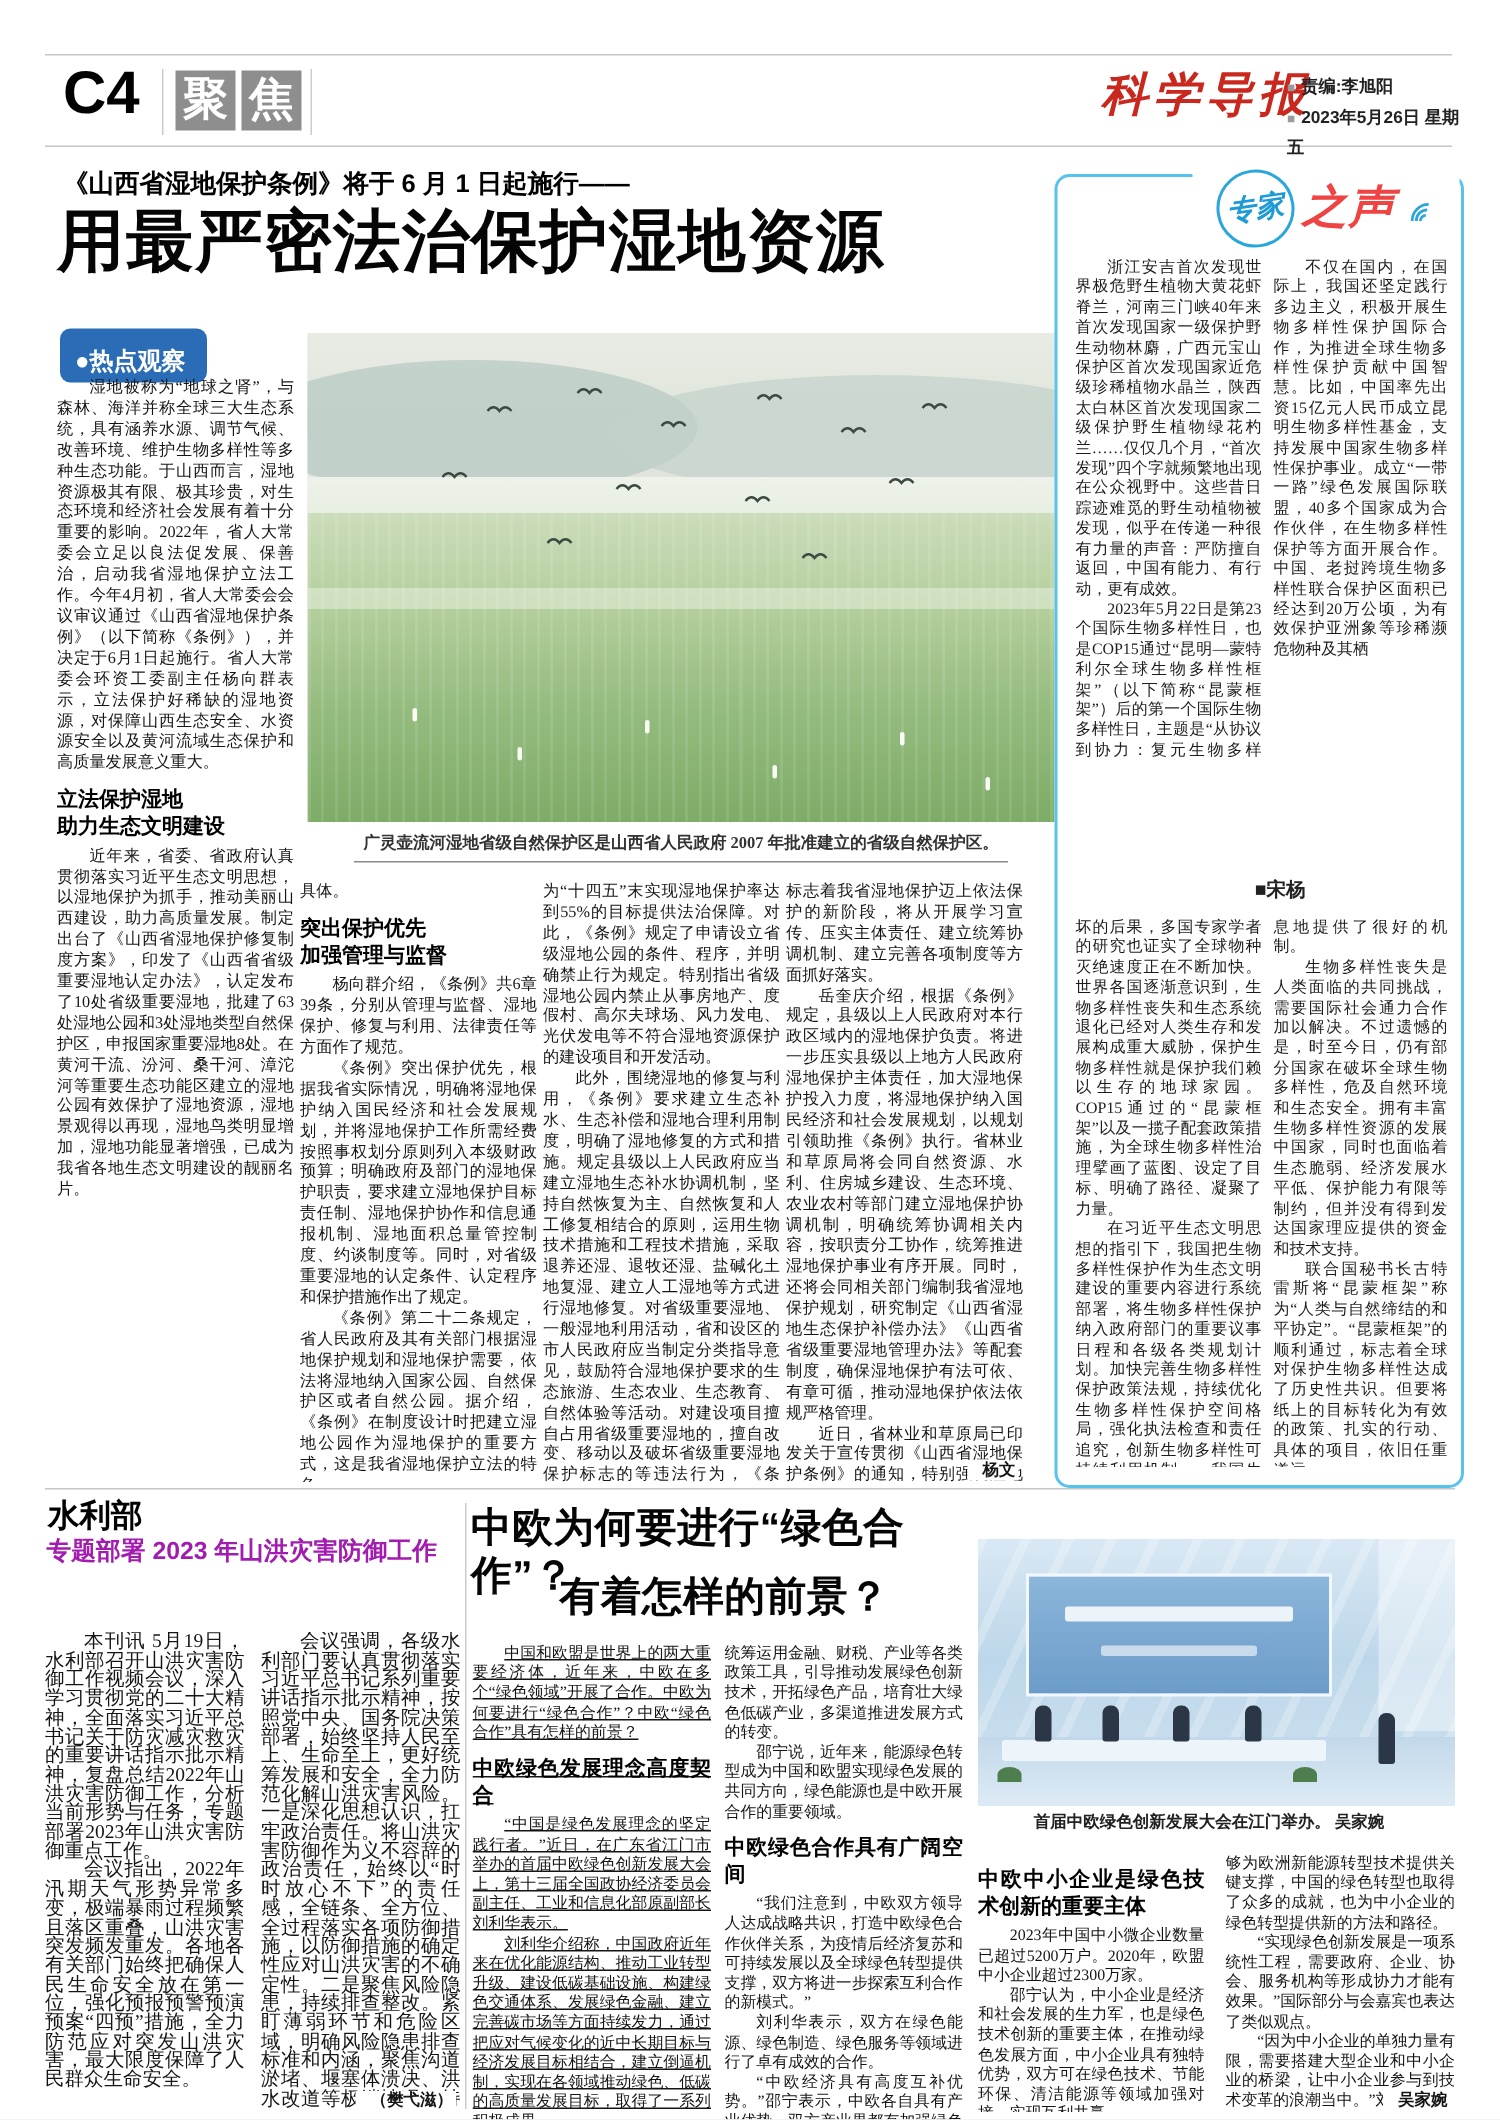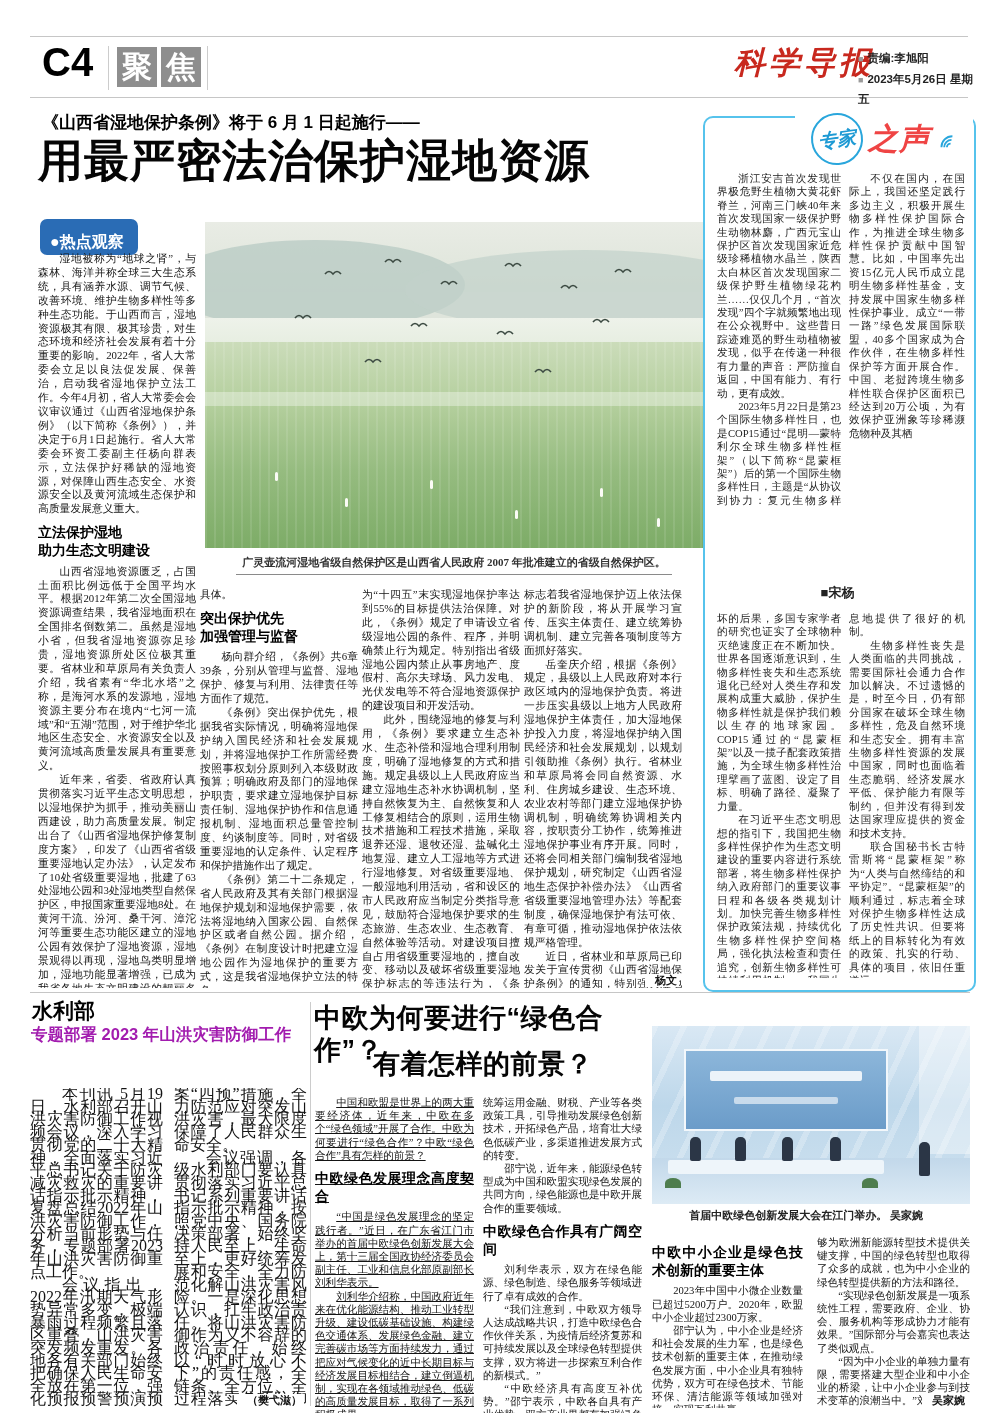--- a/index.html
+++ b/index.html
@@ -66,27 +66,27 @@
   .ev-txt{font-size:10.6px;line-height:13.4px;text-align:justify;overflow:hidden;color:#1b1b1b;}
   #ev-tl{left:717px;top:172px;width:124px;height:334px;}
   #ev-tr{left:849px;top:172px;width:116px;height:334px;}
   #ev-bl{left:717px;top:612px;width:124px;height:366px;}
   #ev-br{left:849px;top:612px;width:116px;height:366px;}
   .ev-h1{position:absolute;left:705px;top:510px;width:265px;text-align:center;
          font:900 27px/1.15 "Liberation Sans",sans-serif;color:#050505;}
   .ev-h2{position:absolute;left:703px;top:544px;width:269px;text-align:center;
          font:900 23px/1.2 "Liberation Sans",sans-serif;color:#050505;}
   .ev-byline{position:absolute;left:703px;top:584px;width:269px;text-align:center;
-             font:700 13px/1.4 "Liberation Sans",sans-serif;color:#222;}
+             font:700 13px/1.4 "Liberation Sans",sans-serif;color:#222;padding-left:16px;}
   
   .wm-dept{position:absolute;left:32px;top:998px;font:700 21px/1.2 "Liberation Sans",sans-serif;color:#000;}
   .wm-head{position:absolute;left:31px;top:1024px;width:278px;
            font:800 16.5px/1.25 "Liberation Sans",sans-serif;color:#a21caf;}
   .wm-text{position:absolute;left:30px;top:1088px;width:277px;height:320px;overflow:hidden;
-           column-count:2;column-gap:11px;font-size:16px;line-height:12.7px;text-align:justify;}
+           column-count:2;column-gap:11px;font-size:13px;line-height:12.7px;text-align:justify;}
   .wm-wrap{position:absolute;left:30px;top:1088px;width:277px;height:320px;}
   
   .ce-h1{position:absolute;left:314px;top:1002px;width:338px;
          font:900 27px/1.2 "Liberation Sans",sans-serif;letter-spacing:.5px;color:#050505;}
   .ce-h2{position:absolute;left:314px;top:1048px;width:338px;text-align:center;
          font:900 27px/1.2 "Liberation Sans",sans-serif;letter-spacing:.5px;color:#050505;}
   .ce-txt{font-size:10.6px;line-height:13.2px;text-align:justify;overflow:hidden;}
   #ce-col1{left:315px;top:1096px;width:159px;height:317px;text-decoration:underline;}
   #ce-col2{left:483px;top:1096px;width:159px;height:317px;}
   #ce-col3{left:652px;top:1236px;width:151px;height:172px;}
@@ -164,21 +164,20 @@
     <span class="egret" style="left:310px;top:288px;"></span>
     <span class="egret" style="left:395px;top:266px;"></span>
     <span class="egret" style="left:452px;top:296px;"></span>
   </div>
   <div class="caption"><span>广灵壶流河湿地省级自然保护区是山西省人民政府 2007 年批准建立的省级自然保护区。</span></div>
 
   <div id="m-col1" class="abs body-txt">
       <p class="t-p">湿地被称为“地球之肾”，与森林、海洋并称全球三大生态系统，具有涵养水源、调节气候、改善环境、维护生物多样性等多种生态功能。于山西而言，湿地资源极其有限、极其珍贵，对生态环境和经济社会发展有着十分重要的影响。2022年，省人大常委会立足以良法促发展、保善治，启动我省湿地保护立法工作。今年4月初，省人大常委会会议审议通过《山西省湿地保护条例》（以下简称《条例》），并决定于6月1日起施行。省人大常委会环资工委副主任杨向群表示，立法保护好稀缺的湿地资源，对保障山西生态安全、水资源安全以及黄河流域生态保护和高质量发展意义重大。</p>
       <p class="t-sub">立法保护湿地
 助力生态文明建设</p>
-      <p class="t-p">山西省湿地资源匮乏，占国土面积比例远低于全国平均水平。根据2012年第二次全国湿地资源调查结果，我省湿地面积在全国排名倒数第二。虽然是湿地小省，但我省湿地资源弥足珍贵，湿地资源所处区位极其重要。省林业和草原局有关负责人介绍，我省素有“华北水塔”之称，是海河水系的发源地，湿地资源主要分布在境内“七河一流域”和“五湖”范围，对于维护华北地区生态安全、水资源安全以及黄河流域高质量发展具有重要意义。</p>
       <p class="t-p">近年来，省委、省政府认真贯彻落实习近平生态文明思想，以湿地保护为抓手，推动美丽山西建设，助力高质量发展。制定出台了《山西省湿地保护修复制度方案》，印发了《山西省省级重要湿地认定办法》，认定发布了10处省级重要湿地，批建了63处湿地公园和3处湿地类型自然保护区，申报国家重要湿地8处。在黄河干流、汾河、桑干河、漳沱河等重要生态功能区建立的湿地公园有效保护了湿地资源，湿地景观得以再现，湿地鸟类明显增加，湿地功能显著增强，已成为我省各地生态文明建设的靓丽名片。</p>
     </div>
   <div id="m-col2" class="abs body-txt">
       <p class="t-cont">具体。</p>
       <p class="t-sub">突出保护优先
 加强管理与监督</p>
       <p class="t-p">杨向群介绍，《条例》共6章39条，分别从管理与监督、湿地保护、修复与利用、法律责任等方面作了规范。</p>
       <p class="t-p">《条例》突出保护优先，根据我省实际情况，明确将湿地保护纳入国民经济和社会发展规划，并将湿地保护工作所需经费按照事权划分原则列入本级财政预算；明确政府及部门的湿地保护职责，要求建立湿地保护目标责任制、湿地保护协作和信息通报机制、湿地面积总量管控制度、约谈制度等。同时，对省级重要湿地的认定条件、认定程序和保护措施作出了规定。</p>
       <p class="t-p">《条例》第二十二条规定，省人民政府及其有关部门根据湿地保护规划和湿地保护需要，依法将湿地纳入国家公园、自然保护区或者自然公园。据介绍，《条例》在制度设计时把建立湿地公园作为湿地保护的重要方式，这是我省湿地保护立法的特色。</p>
     </div>
@@ -264,22 +263,22 @@
   <div id="ce-col1" class="abs ce-txt">
       <p class="t-p">中国和欧盟是世界上的两大重要经济体，近年来，中欧在多个“绿色领域”开展了合作。中欧为何要进行“绿色合作”？中欧“绿色合作”具有怎样的前景？</p>
       <p class="t-sub">中欧绿色发展理念高度契合</p>
       <p class="t-p">“中国是绿色发展理念的坚定践行者。”近日，在广东省江门市举办的首届中欧绿色创新发展大会上，第十三届全国政协经济委员会副主任、工业和信息化部原副部长刘利华表示。</p>
       <p class="t-p">刘利华介绍称，中国政府近年来在优化能源结构、推动工业转型升级、建设低碳基础设施、构建绿色交通体系、发展绿色金融、建立完善碳市场等方面持续发力，通过把应对气候变化的近中长期目标与经济发展目标相结合，建立倒逼机制，实现在各领域推动绿色、低碳的高质量发展目标，取得了一系列积极成果。</p>
     </div>
   <div id="ce-col2" class="abs ce-txt">
       <p class="t-cont">统筹运用金融、财税、产业等各类政策工具，引导推动发展绿色创新技术，开拓绿色产品，培育壮大绿色低碳产业，多渠道推进发展方式的转变。</p>
       <p class="t-p">邵宁说，近年来，能源绿色转型成为中国和欧盟实现绿色发展的共同方向，绿色能源也是中欧开展合作的重要领域。</p>
       <p class="t-sub">中欧绿色合作具有广阔空间</p>
+      <p class="t-p">“我们注意到，中欧双方领导人达成战略共识，打造中欧绿色合作伙伴关系，为疫情后经济复苏和可持续发展以及全球绿色转型提供支撑，双方将进一步探索互利合作的新模式。”</p>
       <p class="t-p">刘利华表示，双方在绿色能源、绿色制造、绿色服务等领域进行了卓有成效的合作。</p>
-      <p class="t-p">“我们注意到，中欧双方领导人达成战略共识，打造中欧绿色合作伙伴关系，为疫情后经济复苏和可持续发展以及全球绿色转型提供支撑，双方将进一步探索互利合作的新模式。”</p>
       <p class="t-p">“中欧经济具有高度互补优势。”邵宁表示，中欧各自具有产业优势，双方产业界都有加强绿色领域合作的坚实基础和强烈愿望。</p>
     </div>
   <div id="ce-col3" class="abs ce-txt">
       <p class="t-sub">中欧中小企业是绿色技术创新的重要主体</p>
       <p class="t-p">2023年中国中小微企业数量已超过5200万户。2020年，欧盟中小企业超过2300万家。</p>
       <p class="t-p">邵宁认为，中小企业是经济和社会发展的生力军，也是绿色技术创新的重要主体，在推动绿色发展方面，中小企业具有独特优势，双方可在绿色技术、节能环保、清洁能源等领域加强对接，实现互利共赢。</p>
     </div>
   <div id="ce-col4" class="abs ce-txt">
     <span class="col-credit">吴家婉</span>
   <p class="t-cont">够为欧洲新能源转型技术提供关键支撑，中国的绿色转型也取得了众多的成就，也为中小企业的绿色转型提供新的方法和路径。</p>

